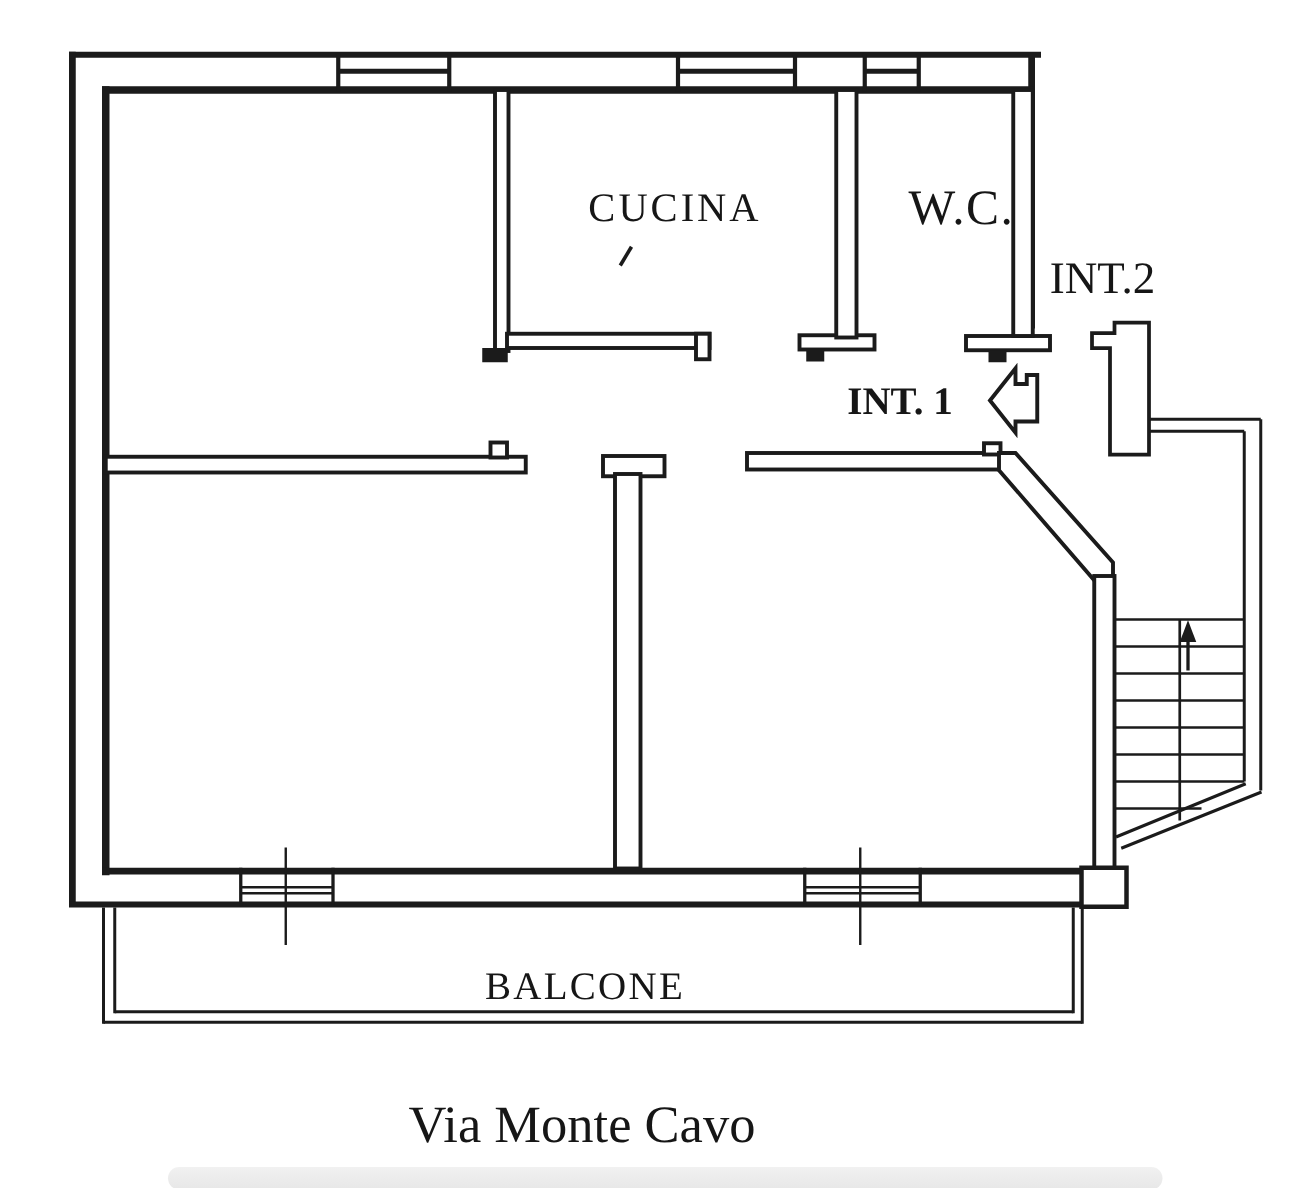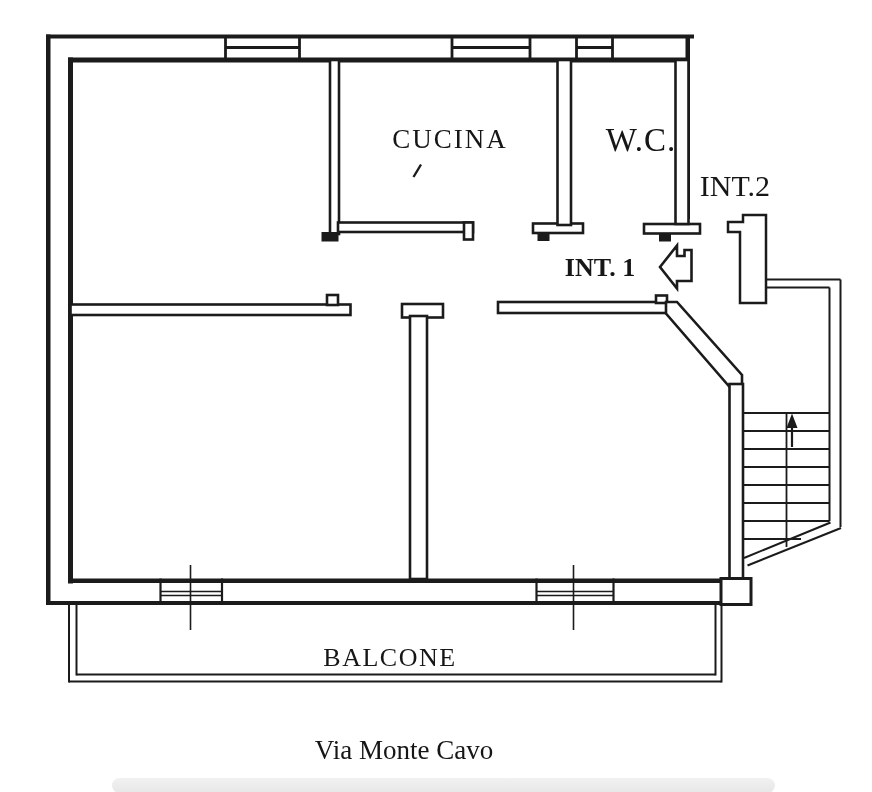--- a/index.html
+++ b/index.html
@@ -16,21 +16,21 @@
     transform:translate(-50%,-50%);
     color:#161616;
     white-space:nowrap;
     font-family:"Liberation Serif", serif;
   }
   .lbl-cucina{left:450px;top:139px;font-size:27px;letter-spacing:2px;}
   .lbl-wc{left:641px;top:140px;font-size:33px;letter-spacing:1px;}
   .lbl-int2{left:735px;top:186px;font-size:30px;}
   .lbl-int1{left:600px;top:268px;font-size:26px;font-weight:bold;}
   .lbl-balcone{left:390px;top:643px;font-size:26px;letter-spacing:1.5px;margin-top:15px;}
-  .lbl-street{left:404px;top:750px;font-size:27px;}
+  .lbl-street{left:388px;top:750px;font-size:35px;}
   #hscrollbar{
     position:absolute;
     left:112px;top:778px;width:663px;height:15px;
     border-radius:8px;
     background:linear-gradient(180deg,#f1f1f1,#e7e7e7);
   }
 </style>
 </head>
 <body>
 

